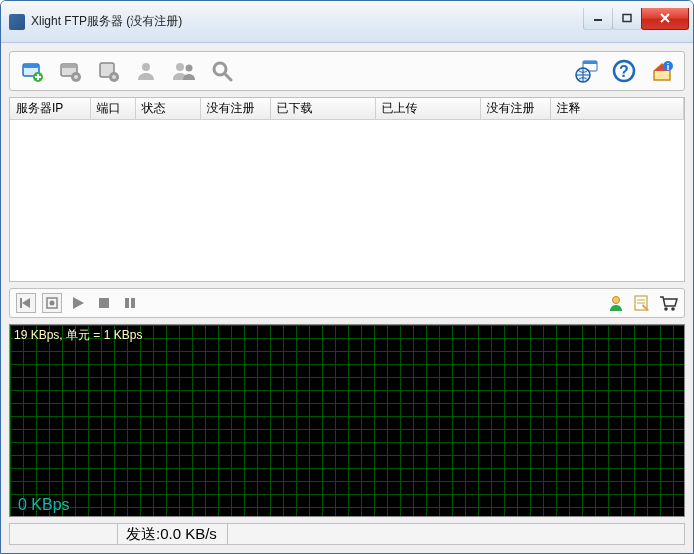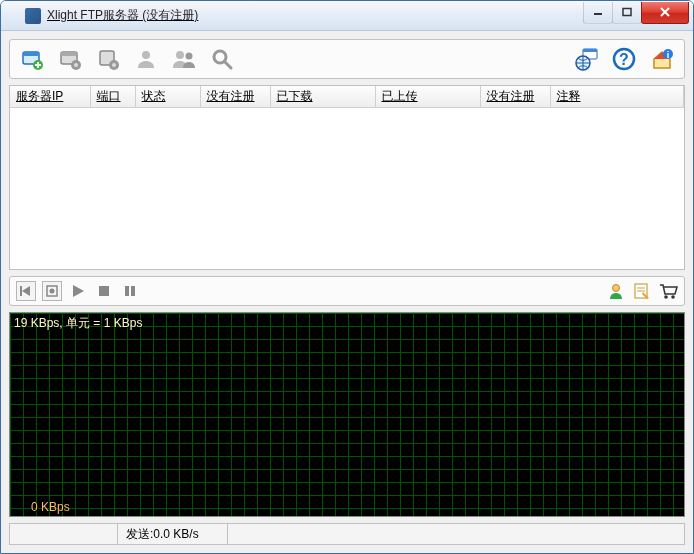--- a/index.html
+++ b/index.html
@@ -8,26 +8,25 @@
   
   .window {
     width: 694px; height: 554px;
     border: 1px solid #3a6ea5;
     border-radius: 6px 6px 0 0;
     overflow: hidden;
     background: #fff;
     display: flex; flex-direction: column;
   }
   .titlebar {
-    height: 30px;
+    height: 42px;
     background: linear-gradient(to bottom, #f8f8f8, #e4ecf7 50%, #d7e4f2);
     border-bottom: 1px solid #b8c7db;
     display: flex; align-items: center;
-    padding-left: 24px;
-    text-decoration: underline;
+    padding-left: 8px;
   }
   .title-icon {
     width: 16px; height: 16px; margin-right: 6px;
     background: linear-gradient(135deg, #3a6ea5, #2a5285);
     border-radius: 2px;
   }
   .title-text { flex: 1; color: #222; }
   .winbtns { display: flex; height: 22px; margin-top: -6px; }
   .winbtn {
     width: 30px; height: 22px;
@@ -72,21 +71,20 @@
     border-radius: 3px;
   }
   
   
   .listview {
     margin-top: 6px;
     border: 1px solid #c0c0c0;
     background: #fff;
     height: 185px;
     overflow: auto;
-    text-decoration: underline;
   }
   .listview table { width: 100%; border-collapse: collapse; }
   .listview th {
     text-align: left;
     font-weight: normal;
     padding: 2px 6px;
     height: 20px;
     background: linear-gradient(to bottom, #fdfdfd, #ededed);
     border-right: 1px solid #d0d0d0;
     border-bottom: 1px solid #d0d0d0;
@@ -134,33 +132,33 @@
       linear-gradient(to right, #008800 1px, transparent 1px),
       linear-gradient(to bottom, #008800 1px, transparent 1px);
     background-size: 13px 13px, 13px 13px, 65px 65px, 65px 65px;
   }
   .graph-label-top {
     position: absolute; top: 2px; left: 4px;
     color: #fef9c3; font-size: 12px;
     text-shadow: 1px 1px 0 #000;
   }
   .graph-label-bottom {
-    position: absolute; bottom: 2px; left: 21px;
-    color: #fdba74; font-size: 12px;
+    position: absolute; bottom: 2px; left: 8px;
+    color: #14b8a6; font-size: 16px;
     text-shadow: 1px 1px 0 #000;
   }
   
   
   .statusbar {
     margin-top: 6px;
     border: 1px solid #c0c0c0;
     background: #f4f4f4;
     height: 22px;
     display: flex;
-    font-size: 12px;
+    font-size: 15px;
   }
   .status-cell {
     border-right: 1px solid #c0c0c0;
     padding: 2px 8px;
     display: flex; align-items: center;
     white-space: nowrap;
   }
   .status-cell.first { width: 108px; }
   .status-cell.send  { width: 110px; }
   .status-cell.recv  { width: 110px; }

